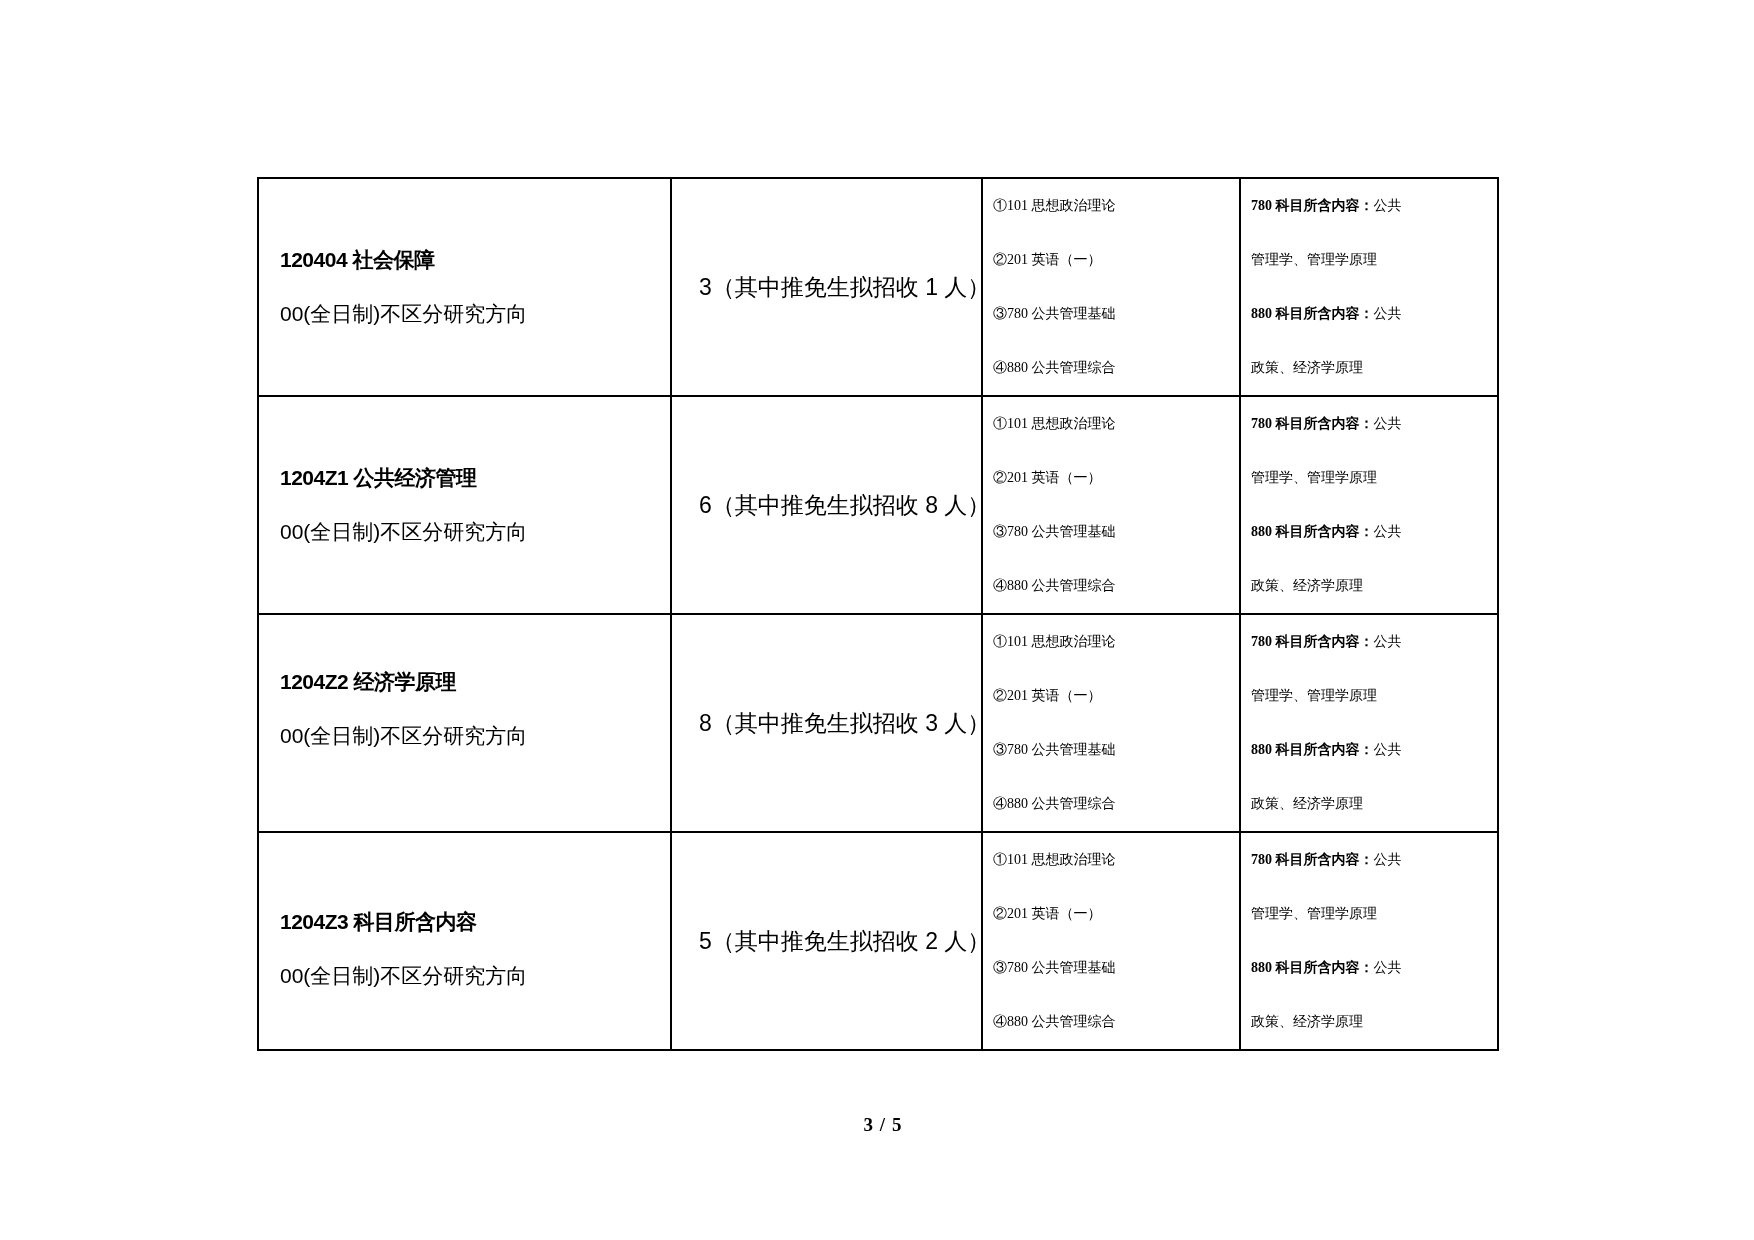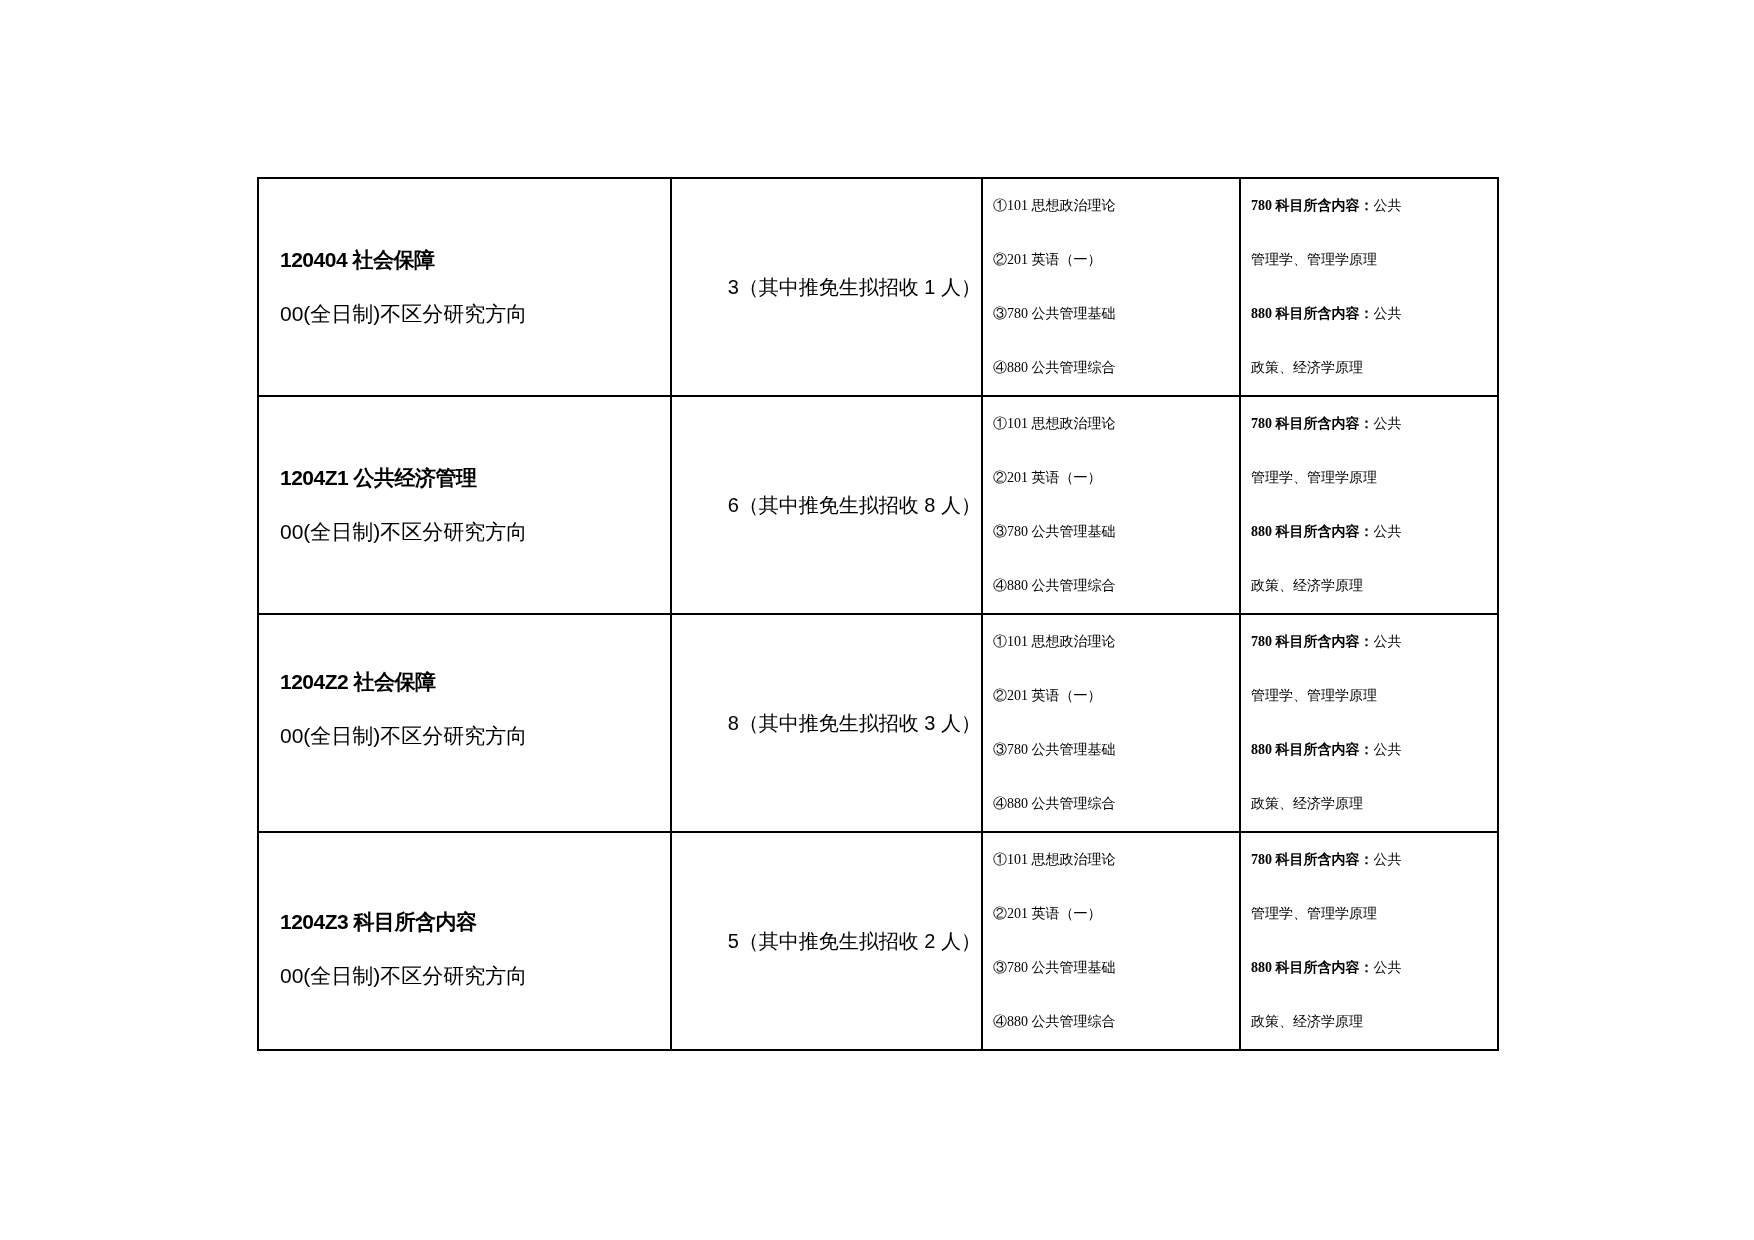--- a/index.html
+++ b/index.html
@@ -56,25 +56,24 @@
       font-weight: bold;
       letter-spacing: -0.5px;
     }
     .major .dir {
       font-weight: normal;
     }
     .major.shift-up { padding-bottom: 28px; }
     .major.shift-down { padding-top: 16px; }
 
     .quota {
-      padding-left: 12px;
-      font-size: 20px;
+      padding-left: 27px;
+      font-size: 23px;
       white-space: nowrap;
       font-family: "Liberation Sans", "DejaVu Sans", sans-serif;
-      text-align: right;
     }
 
     .exams, .content {
       padding-left: 10px;
     }
     .exams .line, .content .line {
       display: block;
       font-size: 14px;
       line-height: 54px;
       white-space: nowrap;
@@ -162,21 +161,21 @@
             <span class="line">管理学、管理学原理</span>
             <span class="line"><span class="bold">880 科目所含内容：</span><span>公共</span></span>
             <span class="line">政策、经济学原理</span>
           </div>
         </td>
       </tr>
 
       <tr>
         <td>
           <div class="major shift-up">
-            <span class="line title">1204Z2 社会保障</span>
+            <span class="line title">1204Z2 经济学原理</span>
             <span class="line dir">00(全日制)不区分研究方向</span>
           </div>
         </td>
         <td>
           <div class="quota">8（其中推免生拟招收 3 人）</div>
         </td>
         <td>
           <div class="exams">
             <span class="line">①101 思想政治理论</span>
             <span class="line">②201 英语（一）</span>
@@ -217,13 +216,14 @@
             <span class="line"><span class="bold">780 科目所含内容：</span><span>公共</span></span>
             <span class="line">管理学、管理学原理</span>
             <span class="line"><span class="bold">880 科目所含内容：</span><span>公共</span></span>
             <span class="line">政策、经济学原理</span>
           </div>
         </td>
       </tr>
     </tbody>
   </table>
 
+  <div class="footer">3 / 5</div>
 </div>
 
 </body></html>

